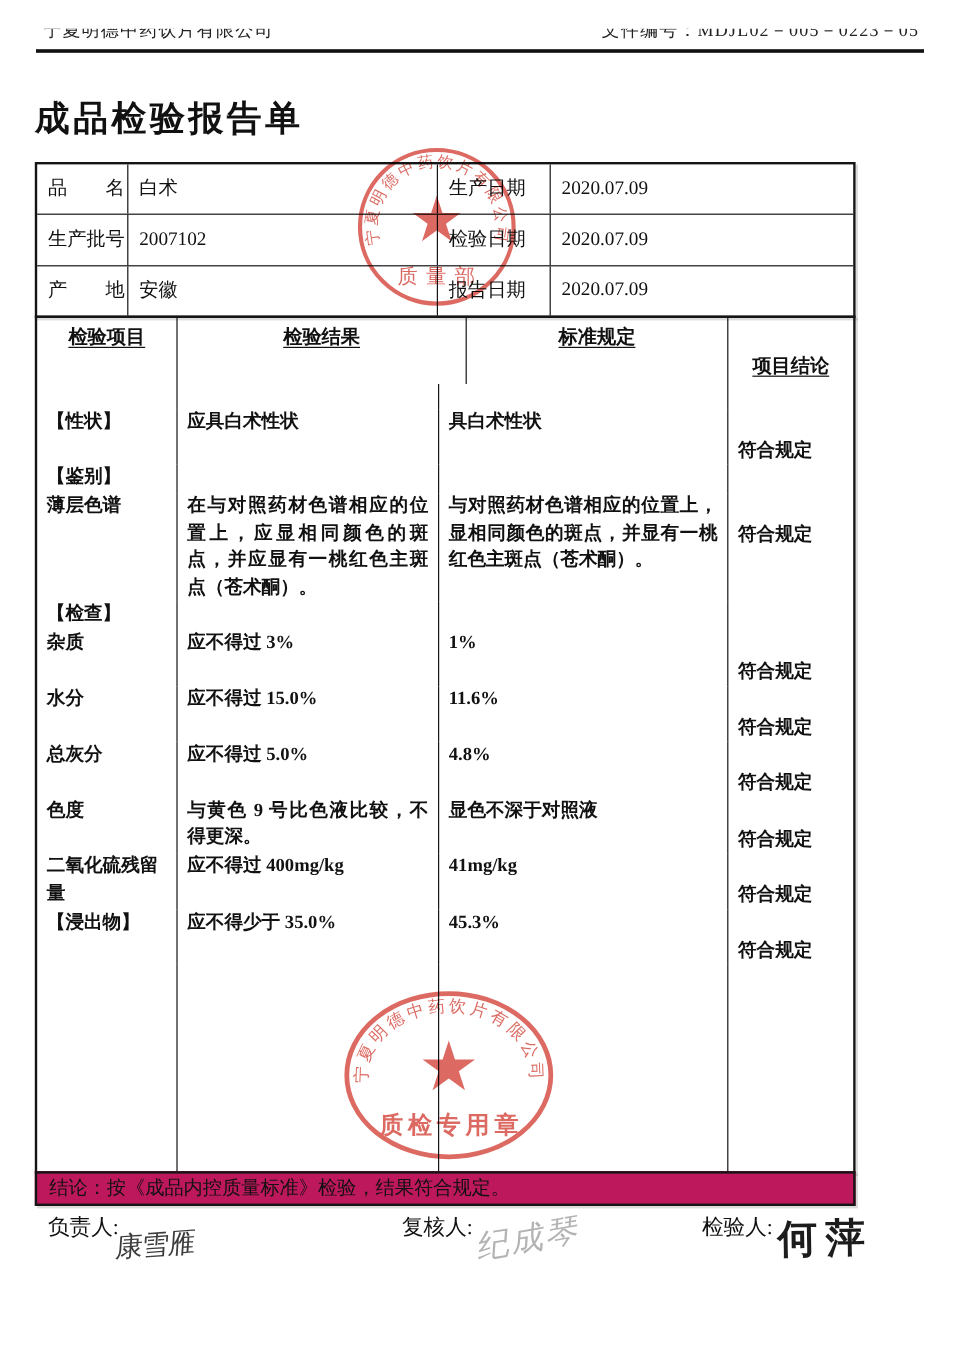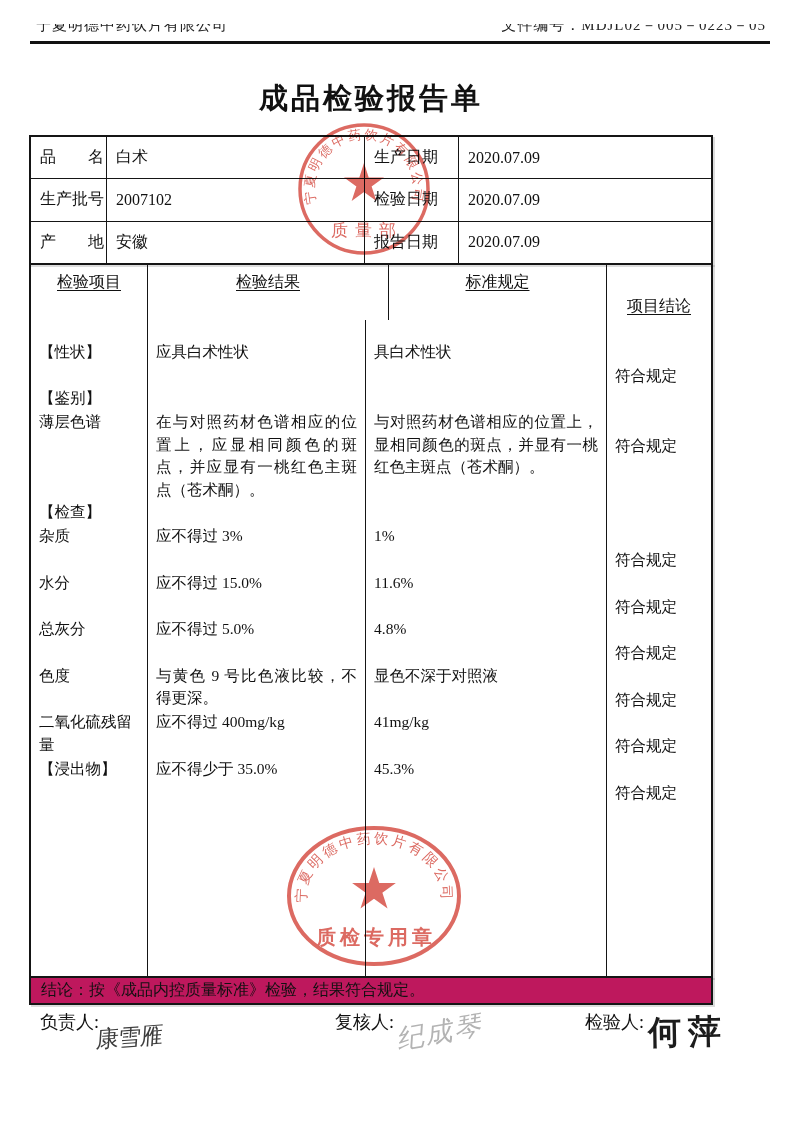--- a/index.html
+++ b/index.html
@@ -13,21 +13,21 @@
   }
   
   .hdr-clip{position:absolute;top:24px;height:18px;overflow:hidden;}
   .hdr-clip .inner{display:block;margin-top:-8px;font-size:15px;letter-spacing:1px;color:#222;white-space:nowrap;}
   #hdr-company{left:36px;}
   #hdr-docno{right:34px;text-align:right;}
   #hdr-rule{position:absolute;left:30px;top:41px;width:740px;height:2.5px;background:#111;}
   
   #doc-title{
     position:absolute;left:29px;top:79px;width:684px;
-    text-align:center;font-size:29px;font-weight:bold;letter-spacing:3px;
+    font-size:29px;font-weight:bold;letter-spacing:3px;
   }
   
   #info-table{
     position:absolute;left:29px;top:135px;width:684px;height:130px;
     border:2px solid #151515;box-sizing:border-box;
     display:flex;flex-direction:column;
     box-shadow:2px 2px 0 rgba(140,140,140,.30);
     background:transparent;
   }
   .irow{flex:1;display:flex;border-bottom:1.5px solid #151515;min-height:0;}
@@ -41,21 +41,21 @@
   .ic-l2{width:94px;}
   .ic-v2{flex:1;}
   .ic-wide{width:335px;}
   
   #result-table{
     position:absolute;left:29px;top:263px;width:684px;height:715px;
     border:2px solid #151515;box-sizing:border-box;
     display:flex;flex-direction:column;
     box-shadow:2px 2px 0 rgba(140,140,140,.30);
   }
-  .rrow{display:flex;align-items:stretch;}
+  .rrow{display:flex;align-items:stretch;font-weight:bold;}
   .rcell{box-sizing:border-box;border-right:1.5px solid #151515;
          padding:0 8px;font-size:15.5px;line-height:22.5px;}
   .rcell:last-child{border-right:none;}
   .rc-item{width:117px;}
   .rc-std{width:218px;text-align:justify;}
   .rc-res{width:241px;text-align:justify;}
   .rc-con{flex:1;margin-top:24px;}
   .rhead .rcell{text-align:center;padding-top:6px;padding-bottom:2px;}
   .rhead .hd{text-decoration:underline;text-underline-offset:3px;font-size:16px;}
   .rspacer{height:21px;}

